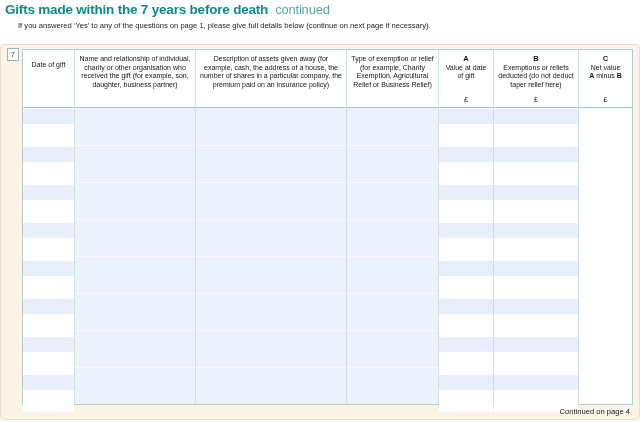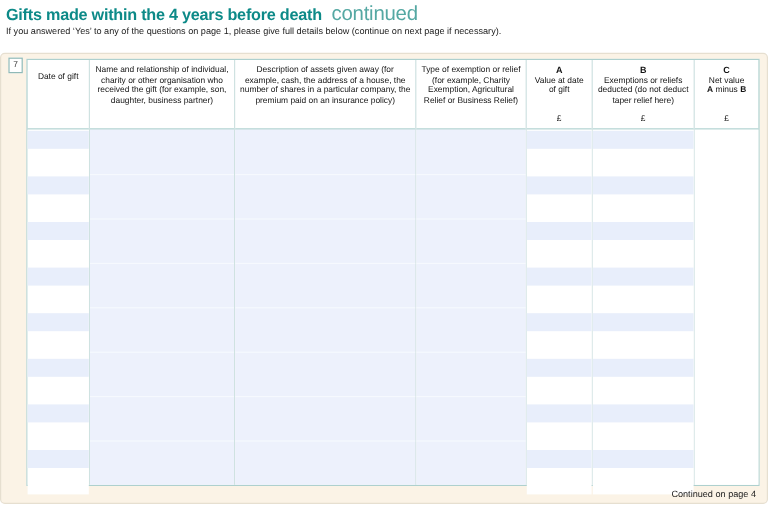--- a/index.html
+++ b/index.html
@@ -11,22 +11,22 @@
     overflow:hidden;
     color:#1a1a1a;
   }
   .page { position:absolute; inset:0; width:640px; height:422px; background:#fff; }
 
   
   .page-title {
     position:absolute; left:5px; top:2px;
     font-size:13.5px; font-weight:bold; color:#0d8a88; letter-spacing:-0.2px;
   }
-  .page-title .suffix { font-weight:normal; color:#55a8a3; font-size:17px; }
-  .inst { position:absolute; left:5px; font-size:7.6px; color:#1c1c1c; white-space:nowrap; }
+  .page-title .suffix { font-weight:normal; color:#55a8a3; font-size:13px; }
+  .inst { position:absolute; left:18px; font-size:7.6px; color:#1c1c1c; white-space:nowrap; }
   .inst1 { top:21px; }
   .inst2 { top:30.5px; }
 
   
   .panel {
     position:absolute; left:0; top:44px; width:640px; height:376px;
     background:#fbf3e6; border:1px solid #e6dfd0; border-radius:4px;
   }
   .qbox {
     position:absolute; left:6px; top:3px; width:12px; height:13px;
@@ -72,21 +72,21 @@
   .slot { height:37px; }
   .slot.full:not(:first-child) { border-top:1px solid #f6f9fe; }
   .slot.stripe .input-box { height:15px; margin-top:1px; background:#e8eefb; }
 </style>
 </head>
 <body>
 
 <div class="page">
 
   <div class="page-title">
-    <span>Gifts made within the 4 years before death</span>
+    <span>Gifts made within the 7 years before death</span>
     <span class="suffix">&nbsp;<span>continued</span></span>
   </div>
 
   <div class="inst inst1">If you answered ‘Yes’ to any of the questions on page 1, please give full details below (continue on next page if necessary).</div>
 
   <div class="panel">
 
     <div class="qbox">
       <span>7</span>
     </div>

